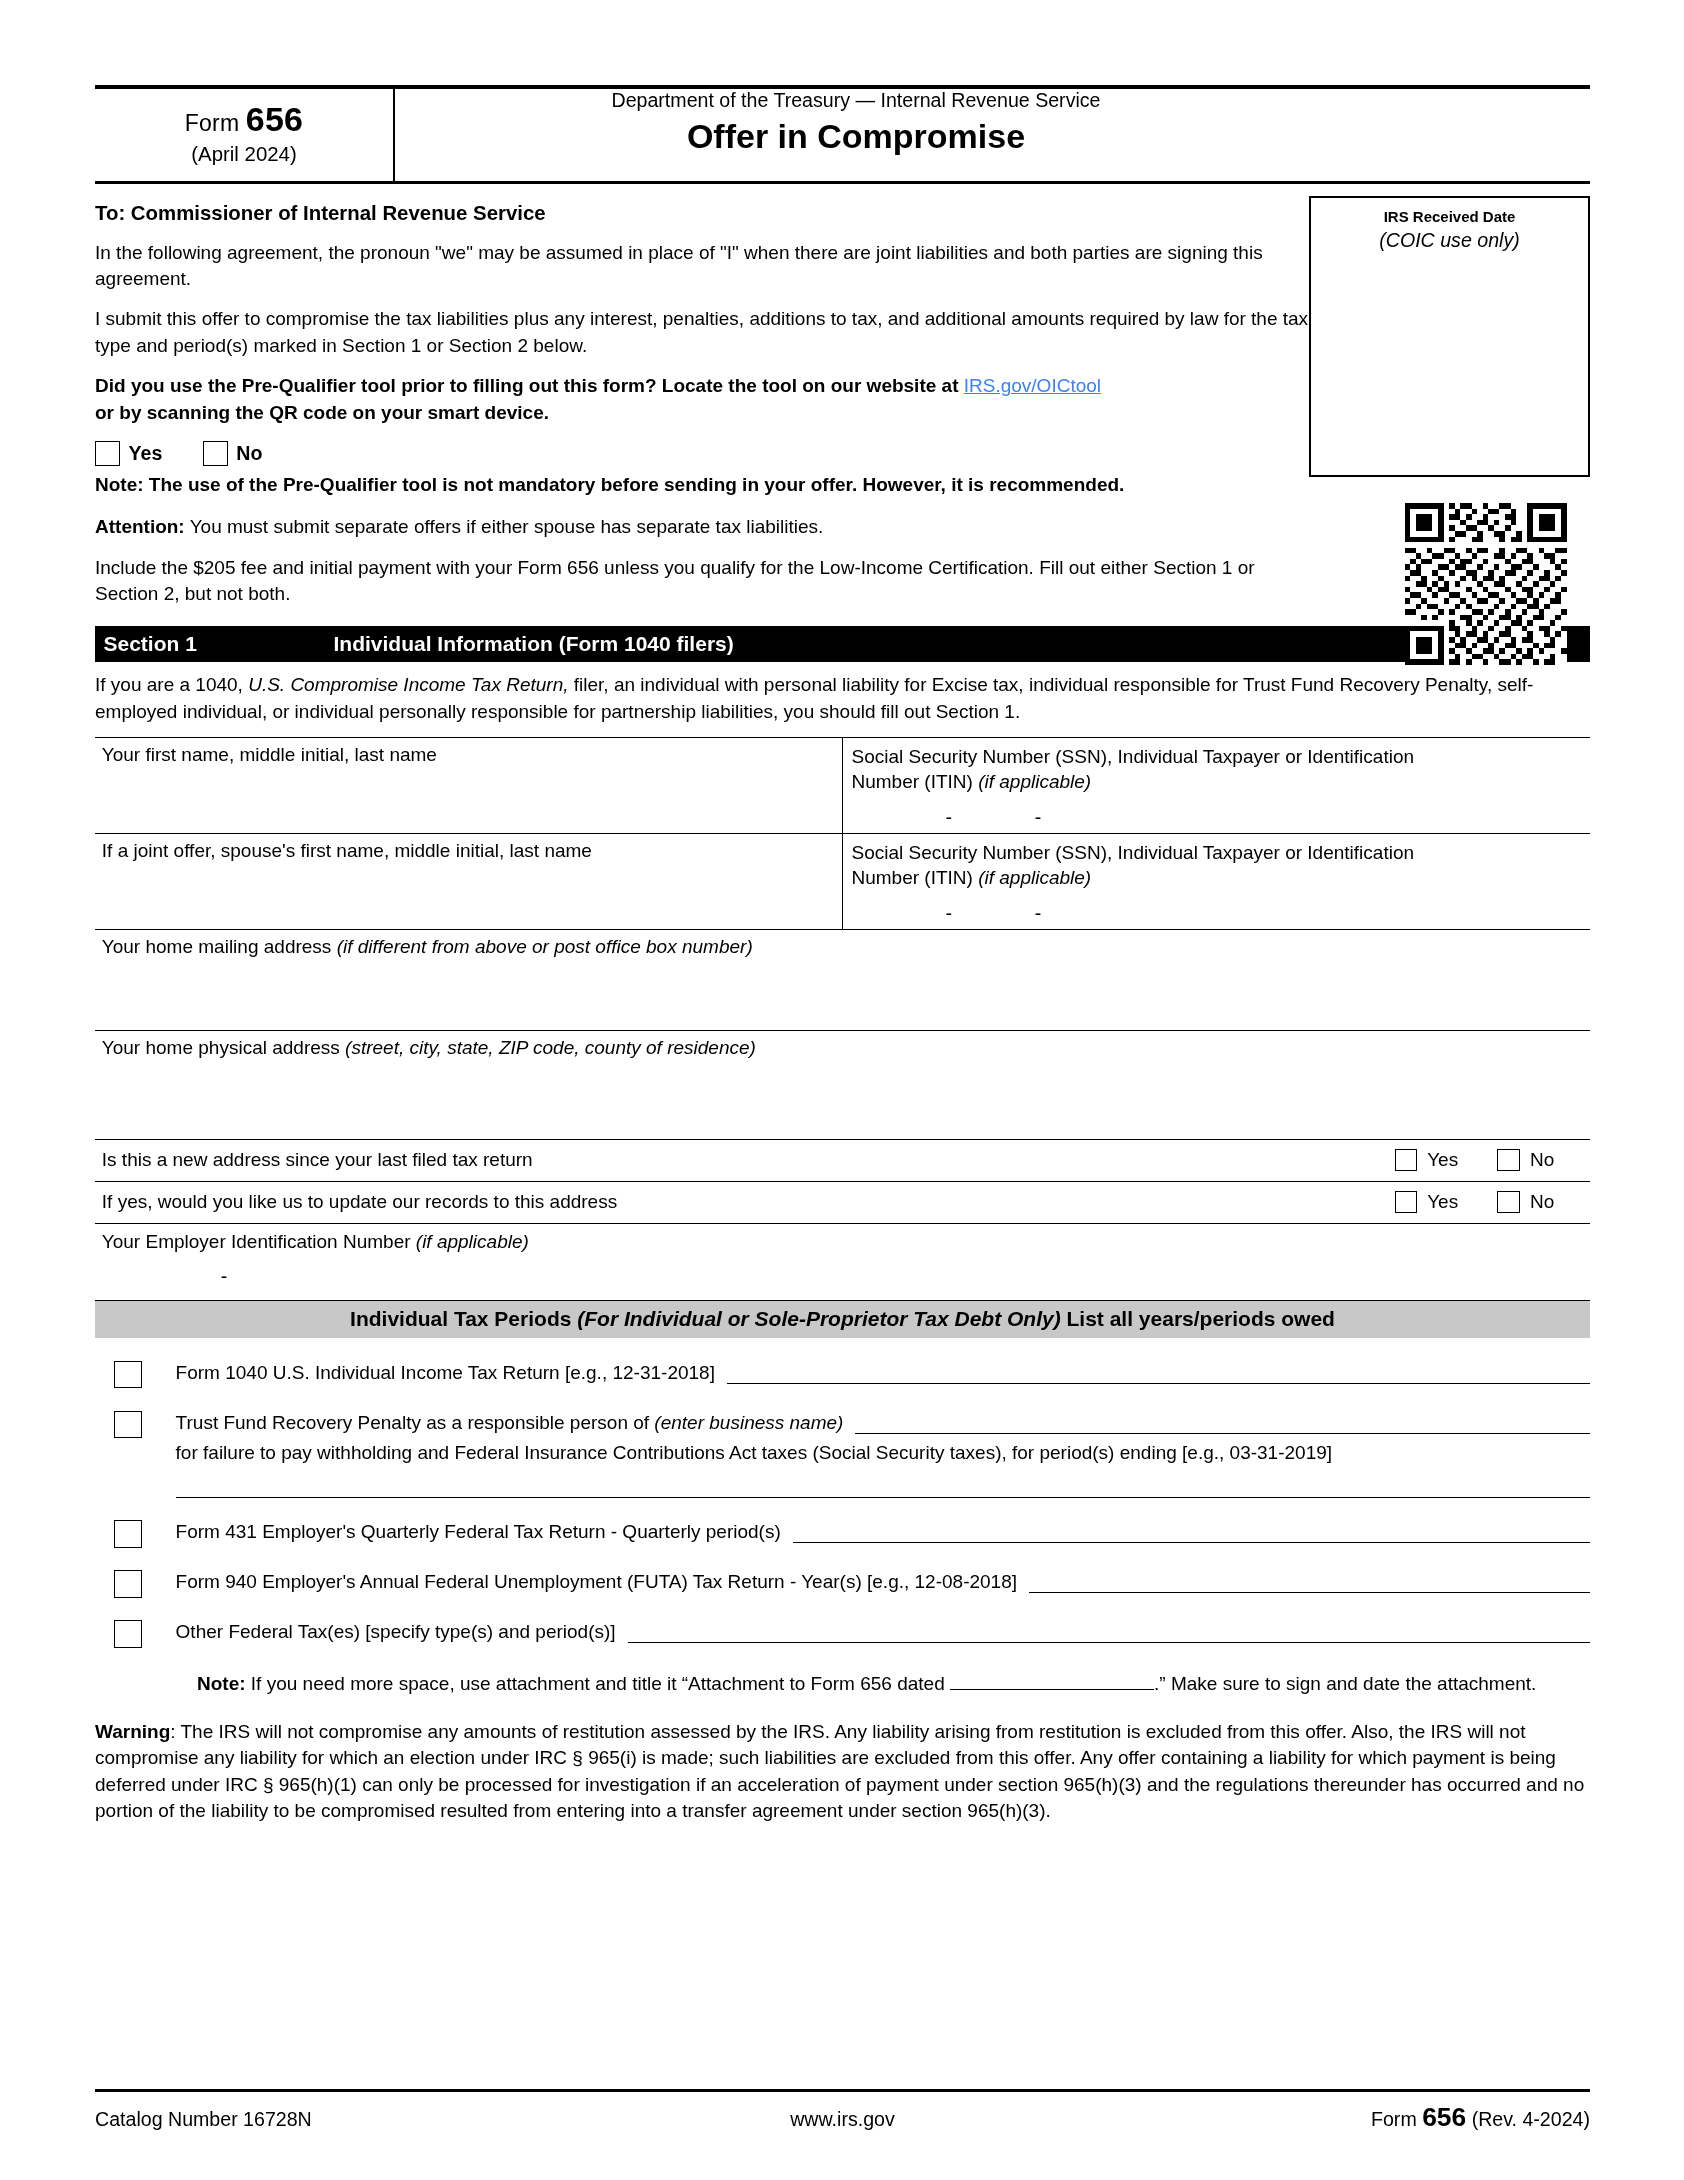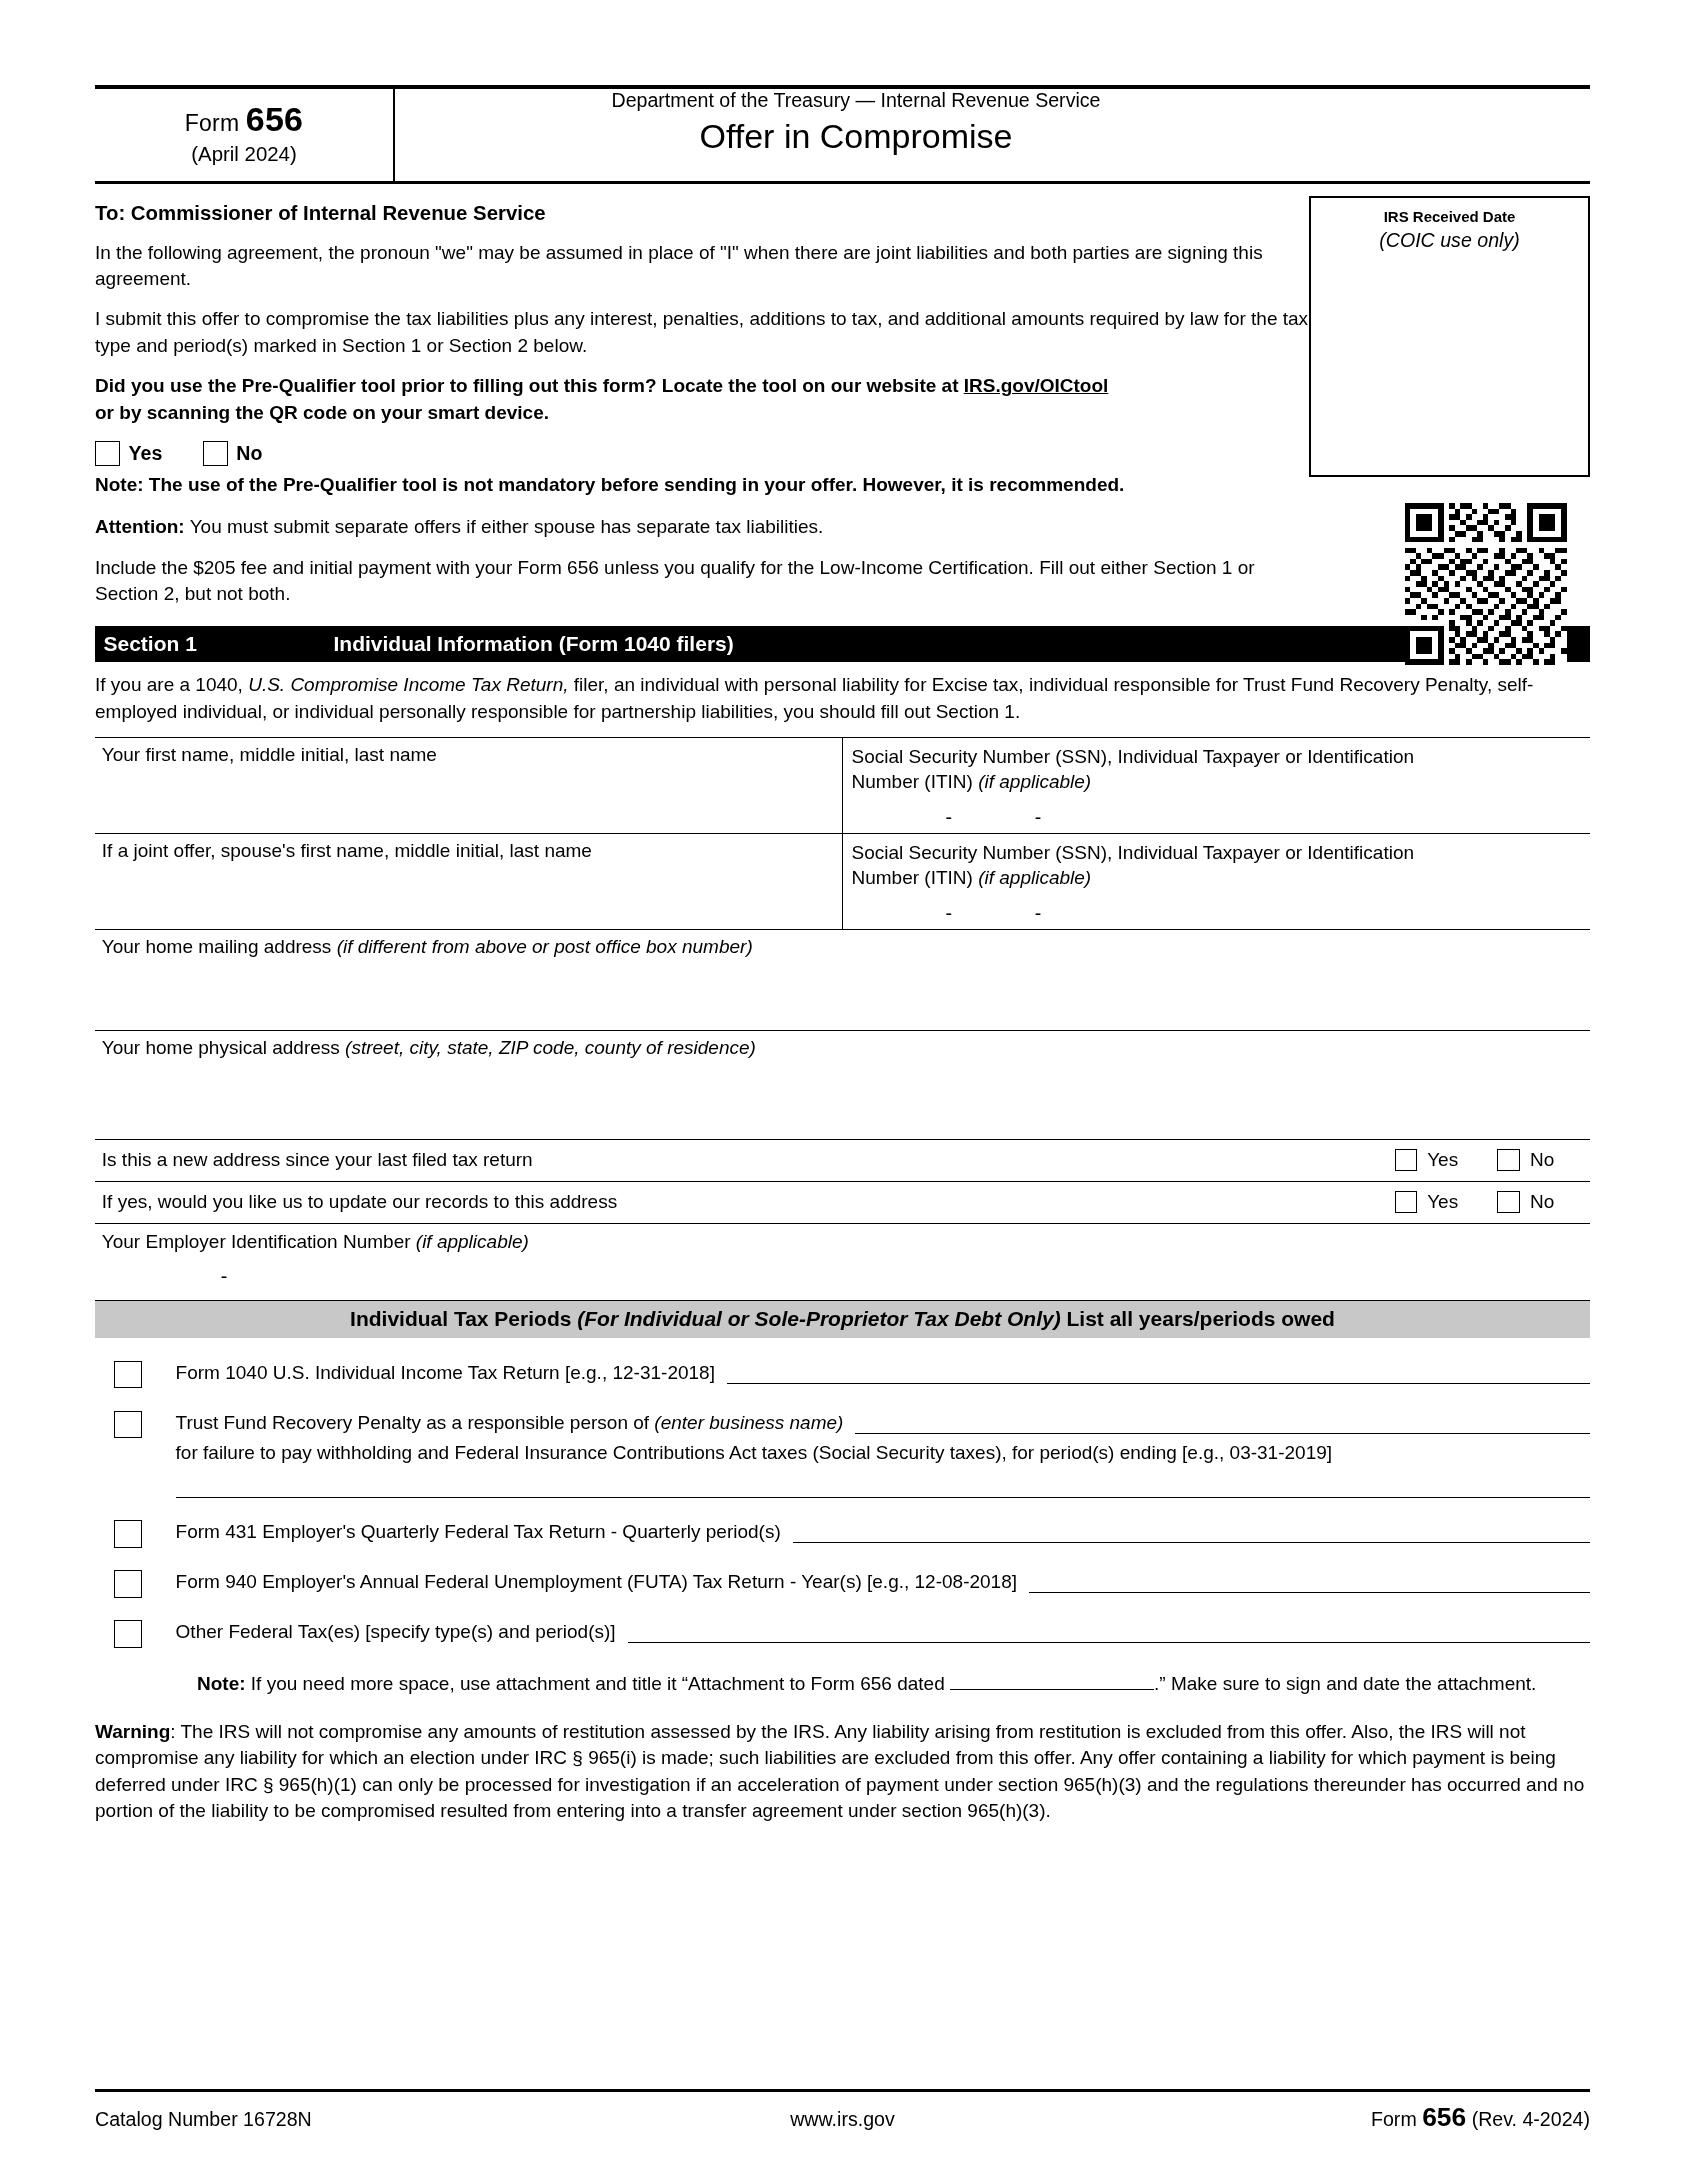--- a/index.html
+++ b/index.html
@@ -52,43 +52,43 @@
     flex-direction: column;
     align-items: center;
     justify-content: flex-start;
     padding-right: 273px;
   }
   .dept {
     font-size: 19.6px;
   }
   .title {
     font-size: 34px;
-    font-weight: normal;
+    font-weight: bold;
     margin-top: 5.1px;
   }
   
   .intro {
     position: relative;
     padding-top: 12px;
   }
   .intro-col {
     width: 1218px;
     font-size: 19px;
     line-height: 1.38;
   }
   .intro-col p { margin: 0 0 14.5px 0; }
   .to-line {
     font-weight: bold;
     font-size: 20.4px;
     margin: 3.4px 0 12px 0;
   }
   .bold { font-weight: bold; }
   .link {
-    color: #000000;
-    font-weight: bold;
+    color: #3b82f6;
+    font-weight: normal;
     text-decoration: underline;
   }
   .yesno-row {
     display: flex;
     align-items: center;
     gap: 8.5px;
     margin: 6.8px 0 5.1px 0;
   }
   .cbox {
     width: 23px;

